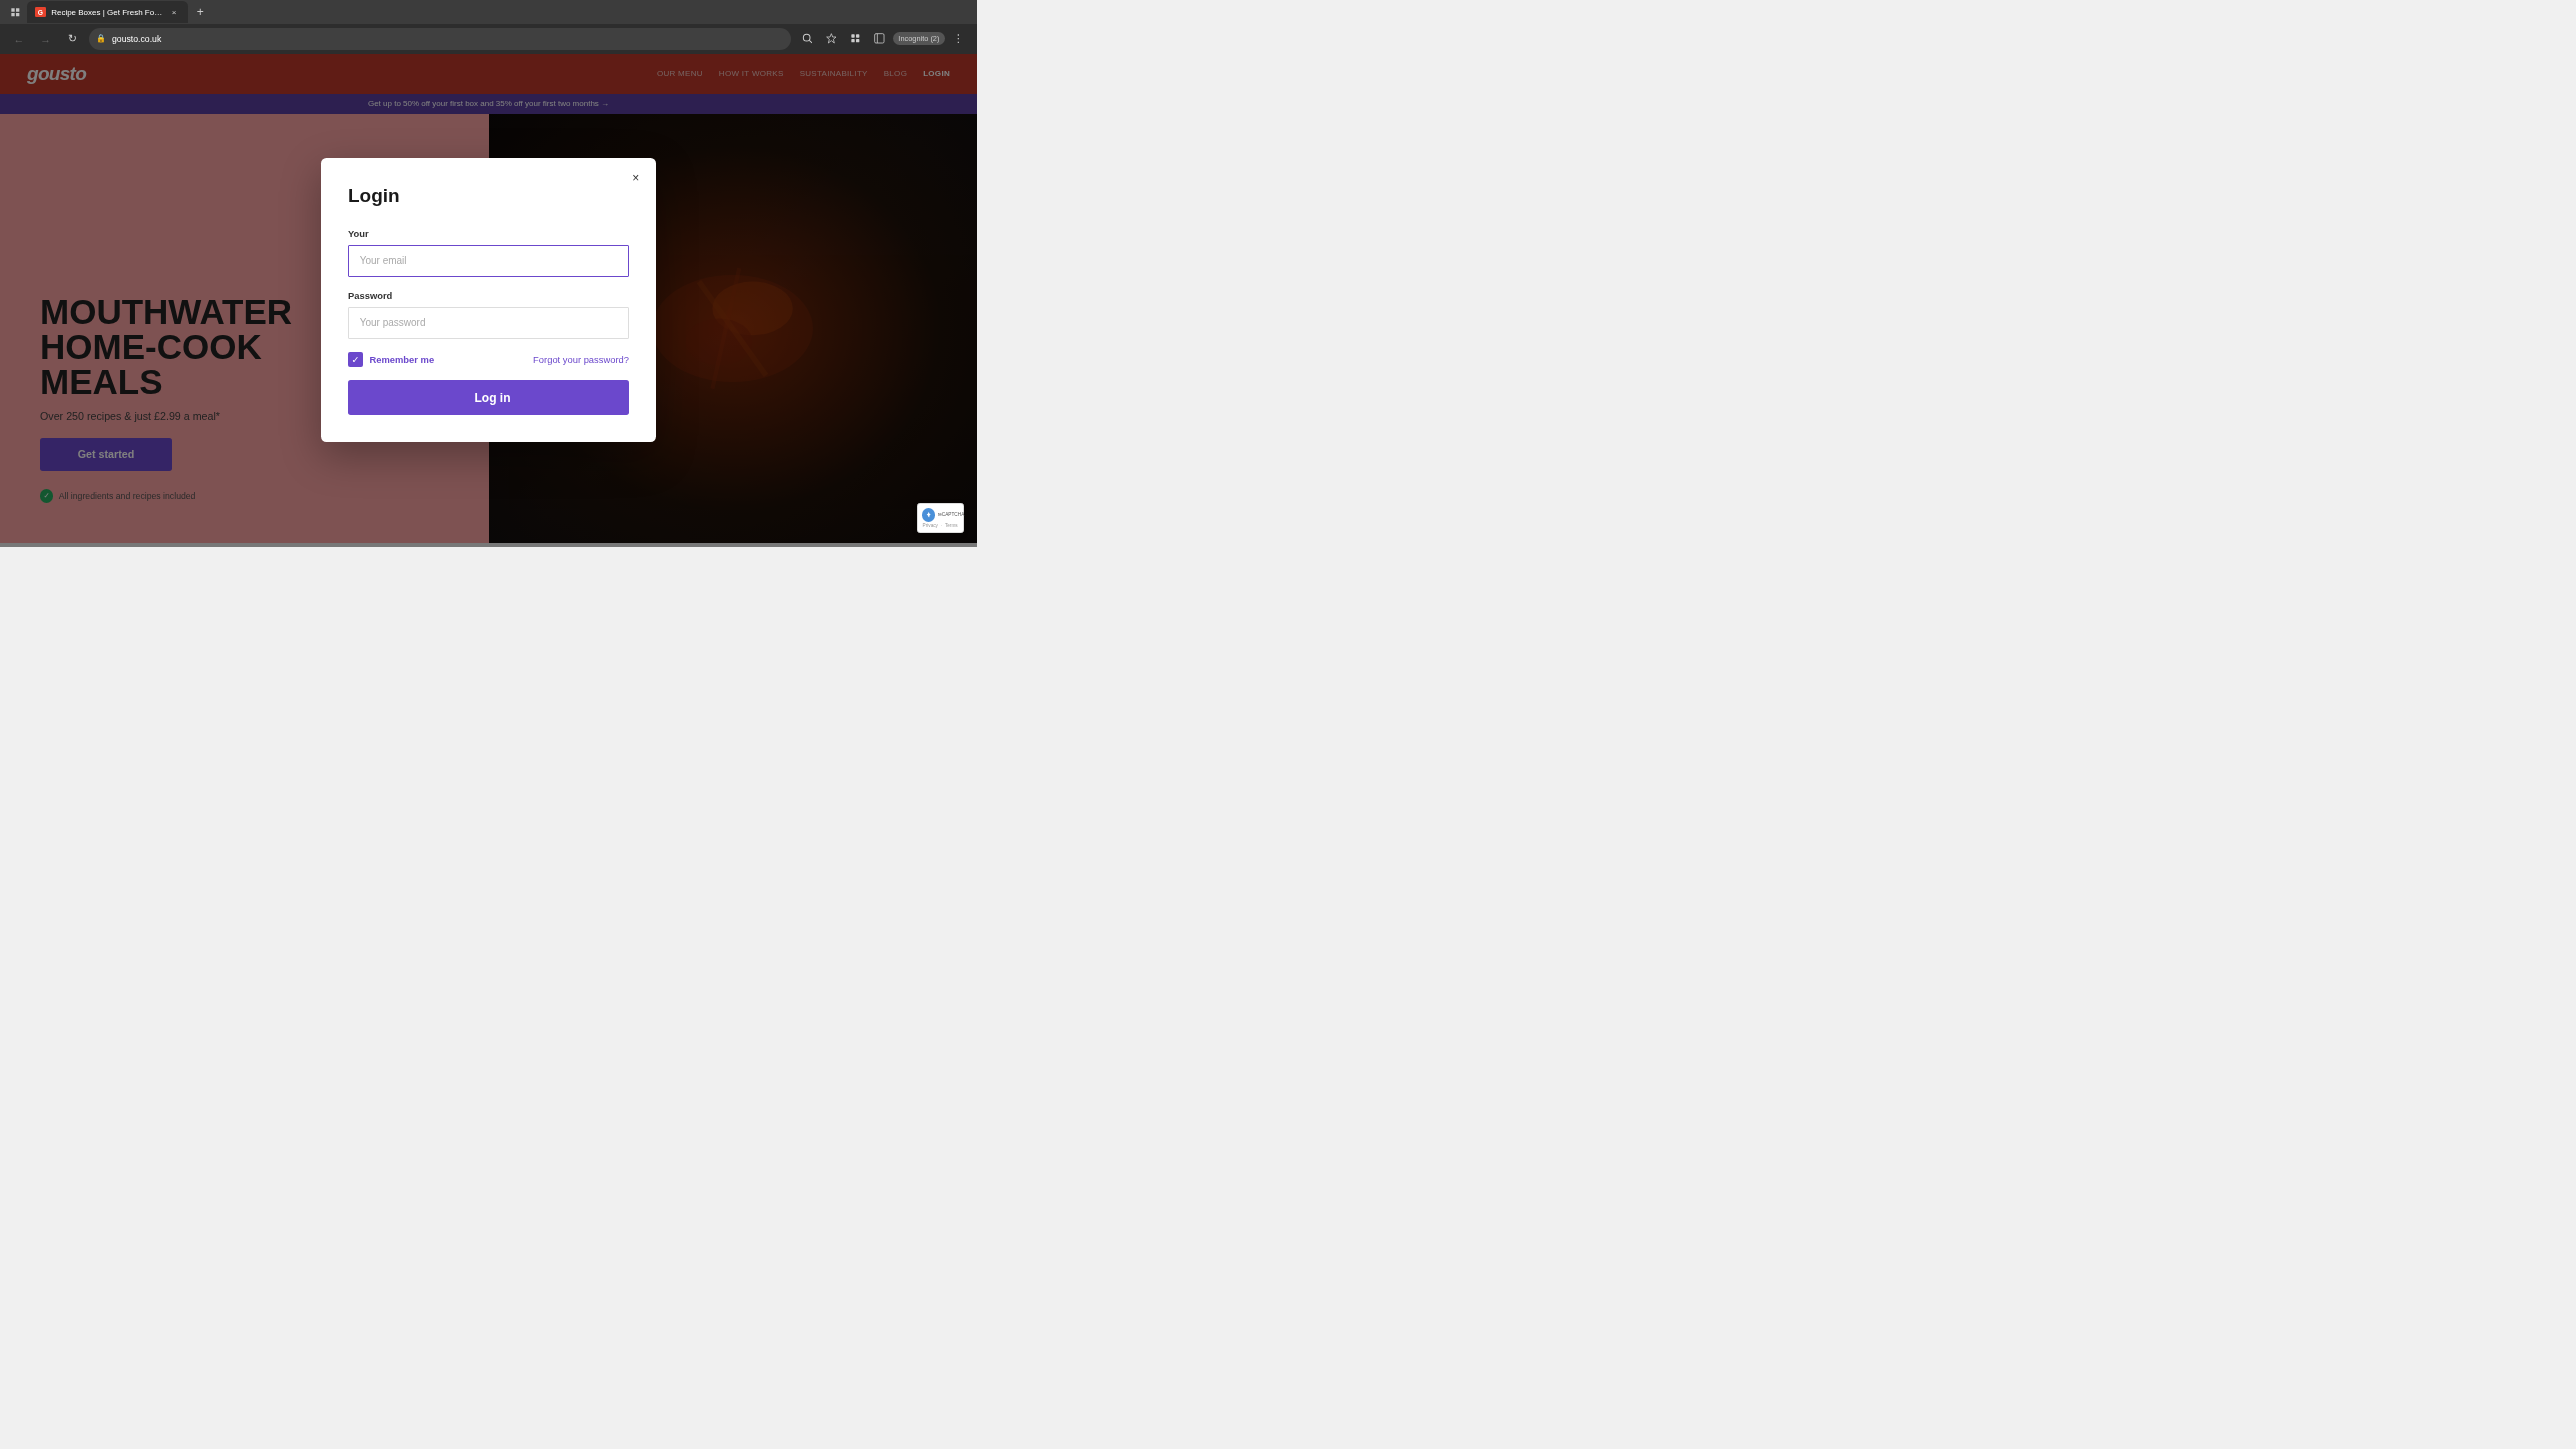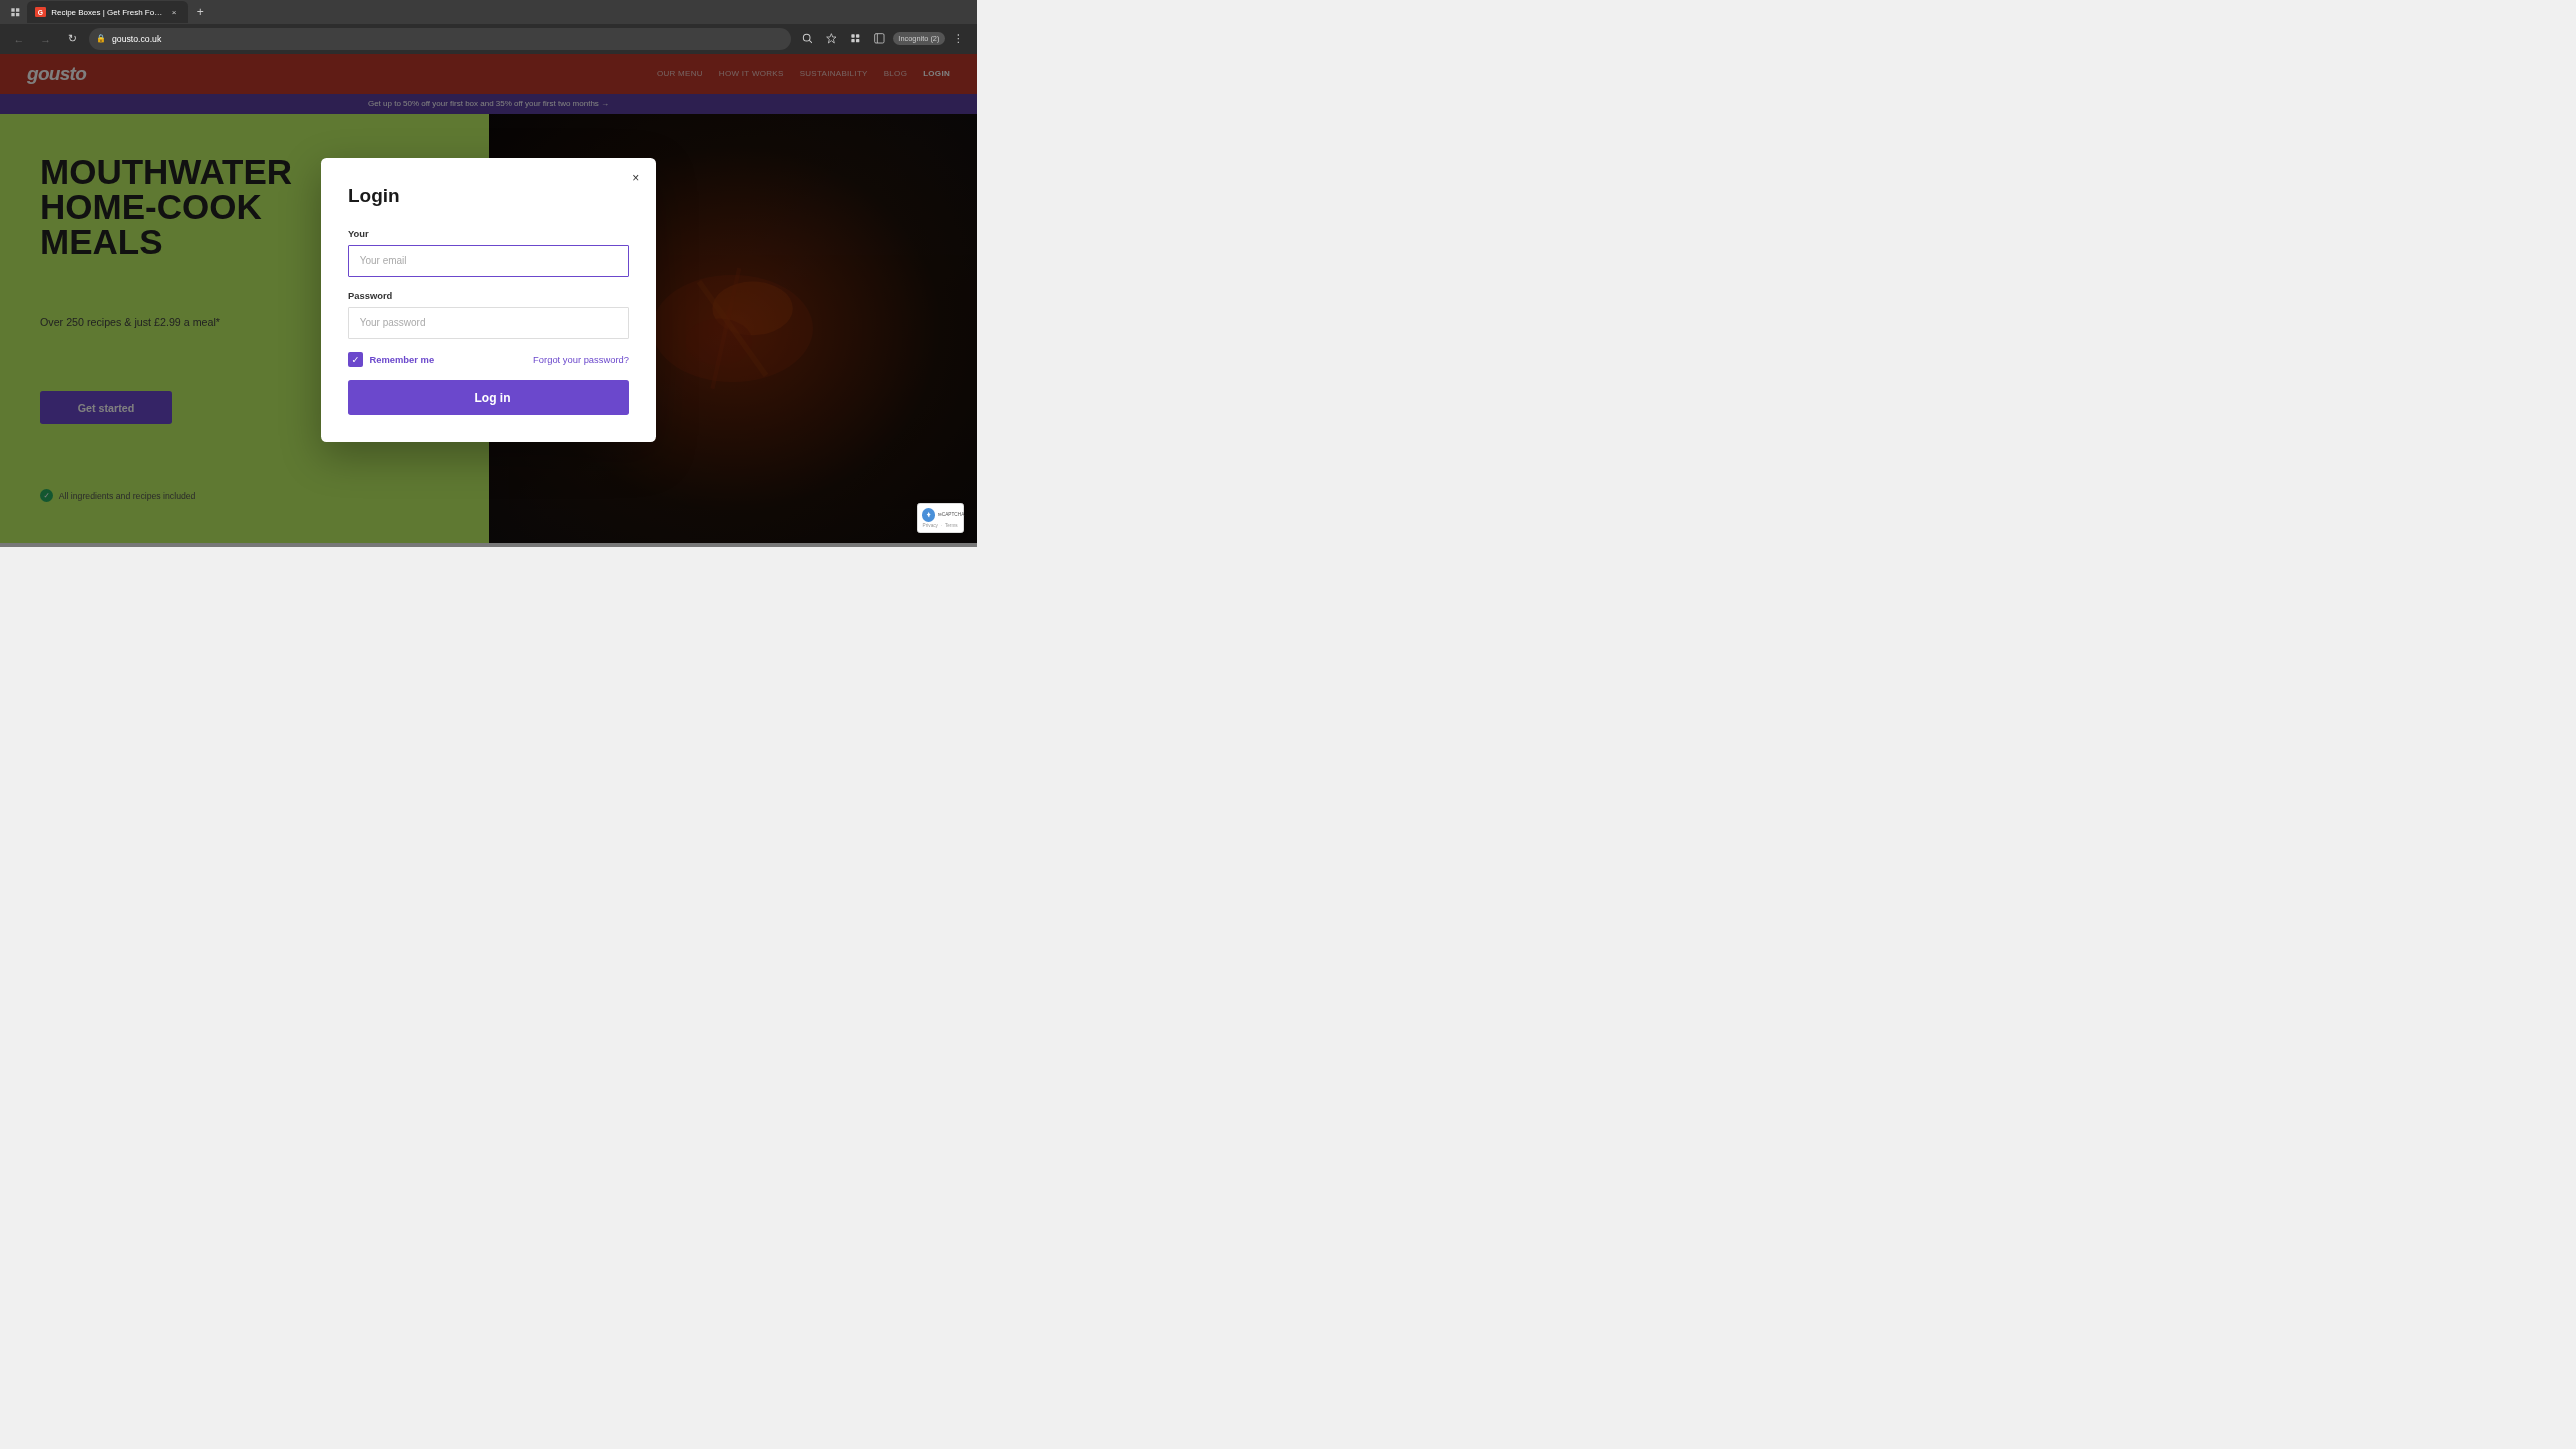--- a/index.html
+++ b/index.html
@@ -221,25 +221,25 @@
 
     
     .hero-section {
       display: flex;
       height: calc(100% - 64px);
       position: relative;
     }
 
     .hero-left {
       width: 50%;
-      background: #bef264;
+      background: #fca5a5;
       padding: 40px 40px;
       display: flex;
       flex-direction: column;
-      justify-content: space-between;
+      justify-content: flex-end;
       position: relative;
       z-index: 1;
     }
 
     .hero-title {
       font-size: 35px;
       font-weight: 900;
       color: #222;
       line-height: 1.0;
       text-transform: uppercase;

